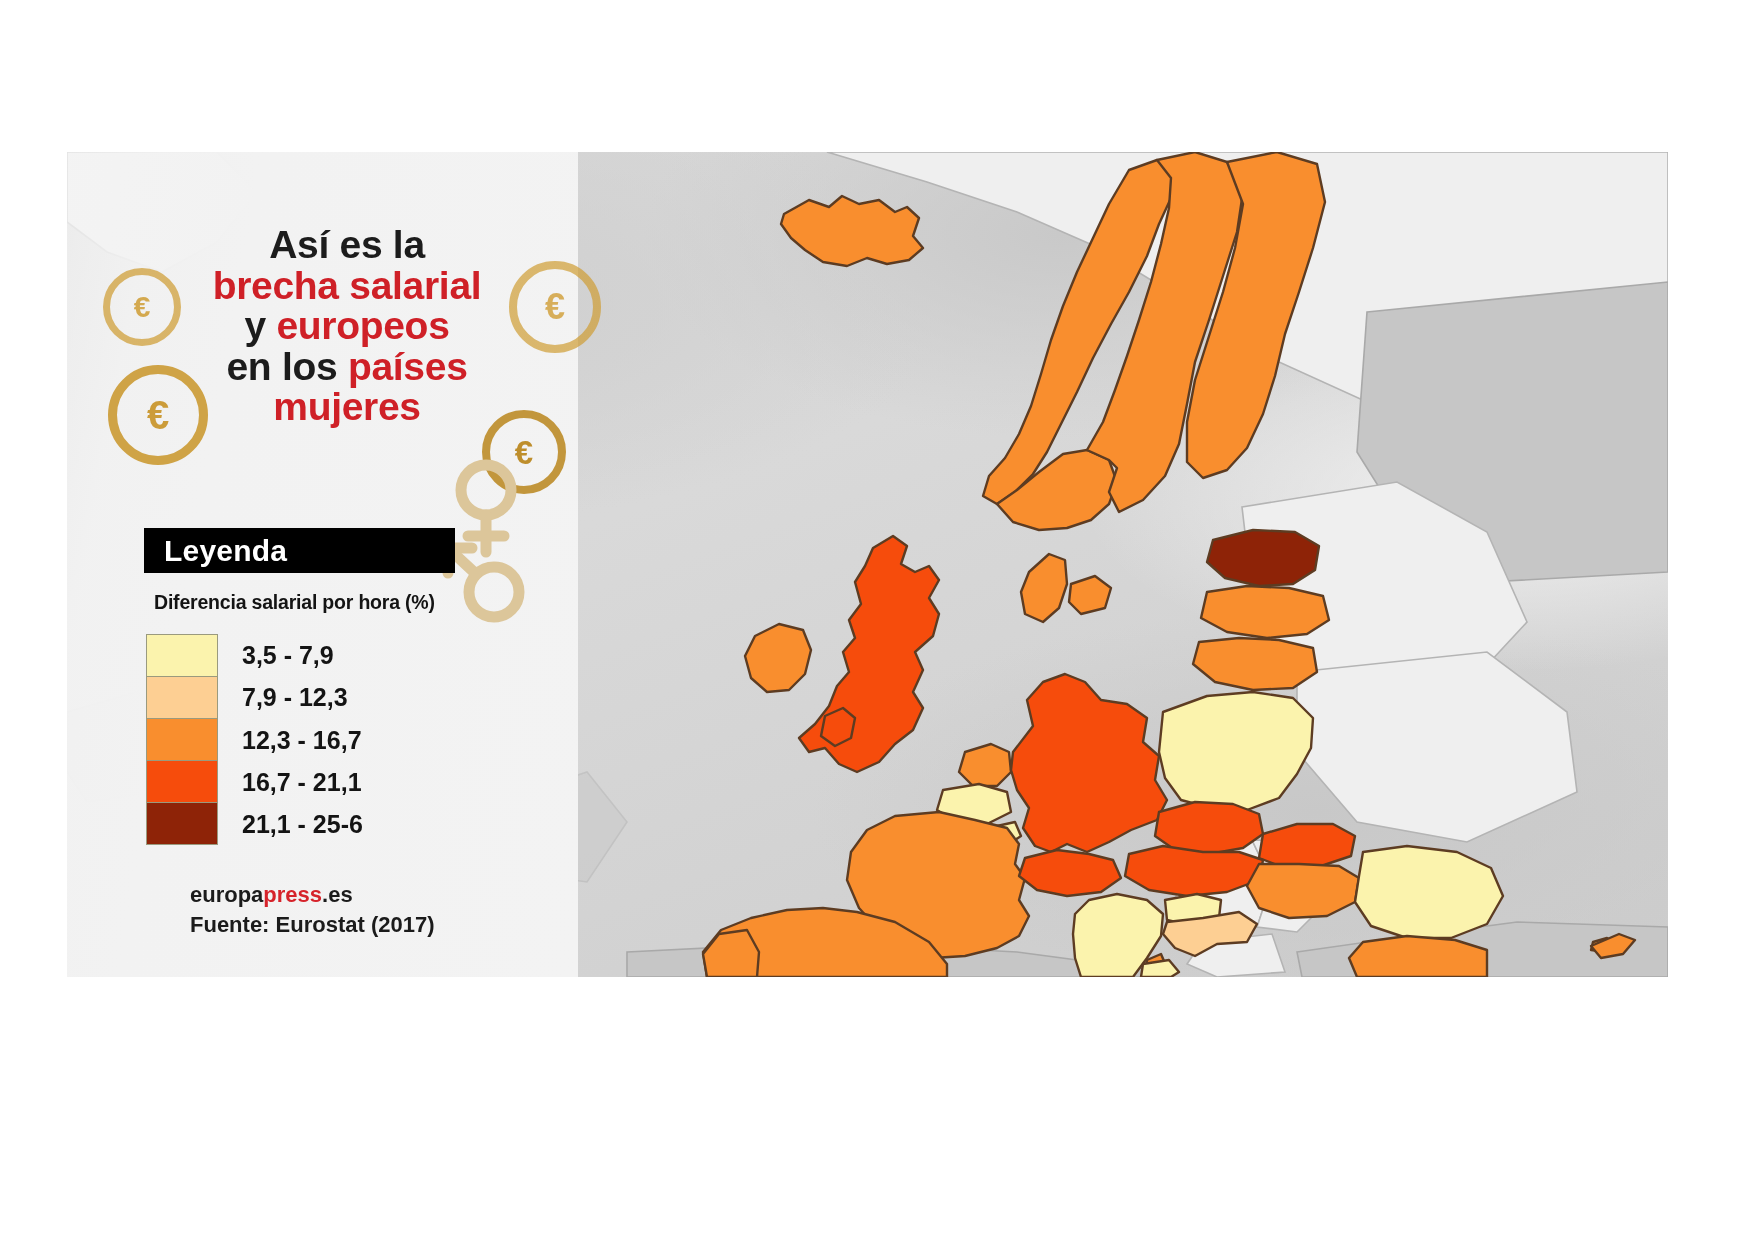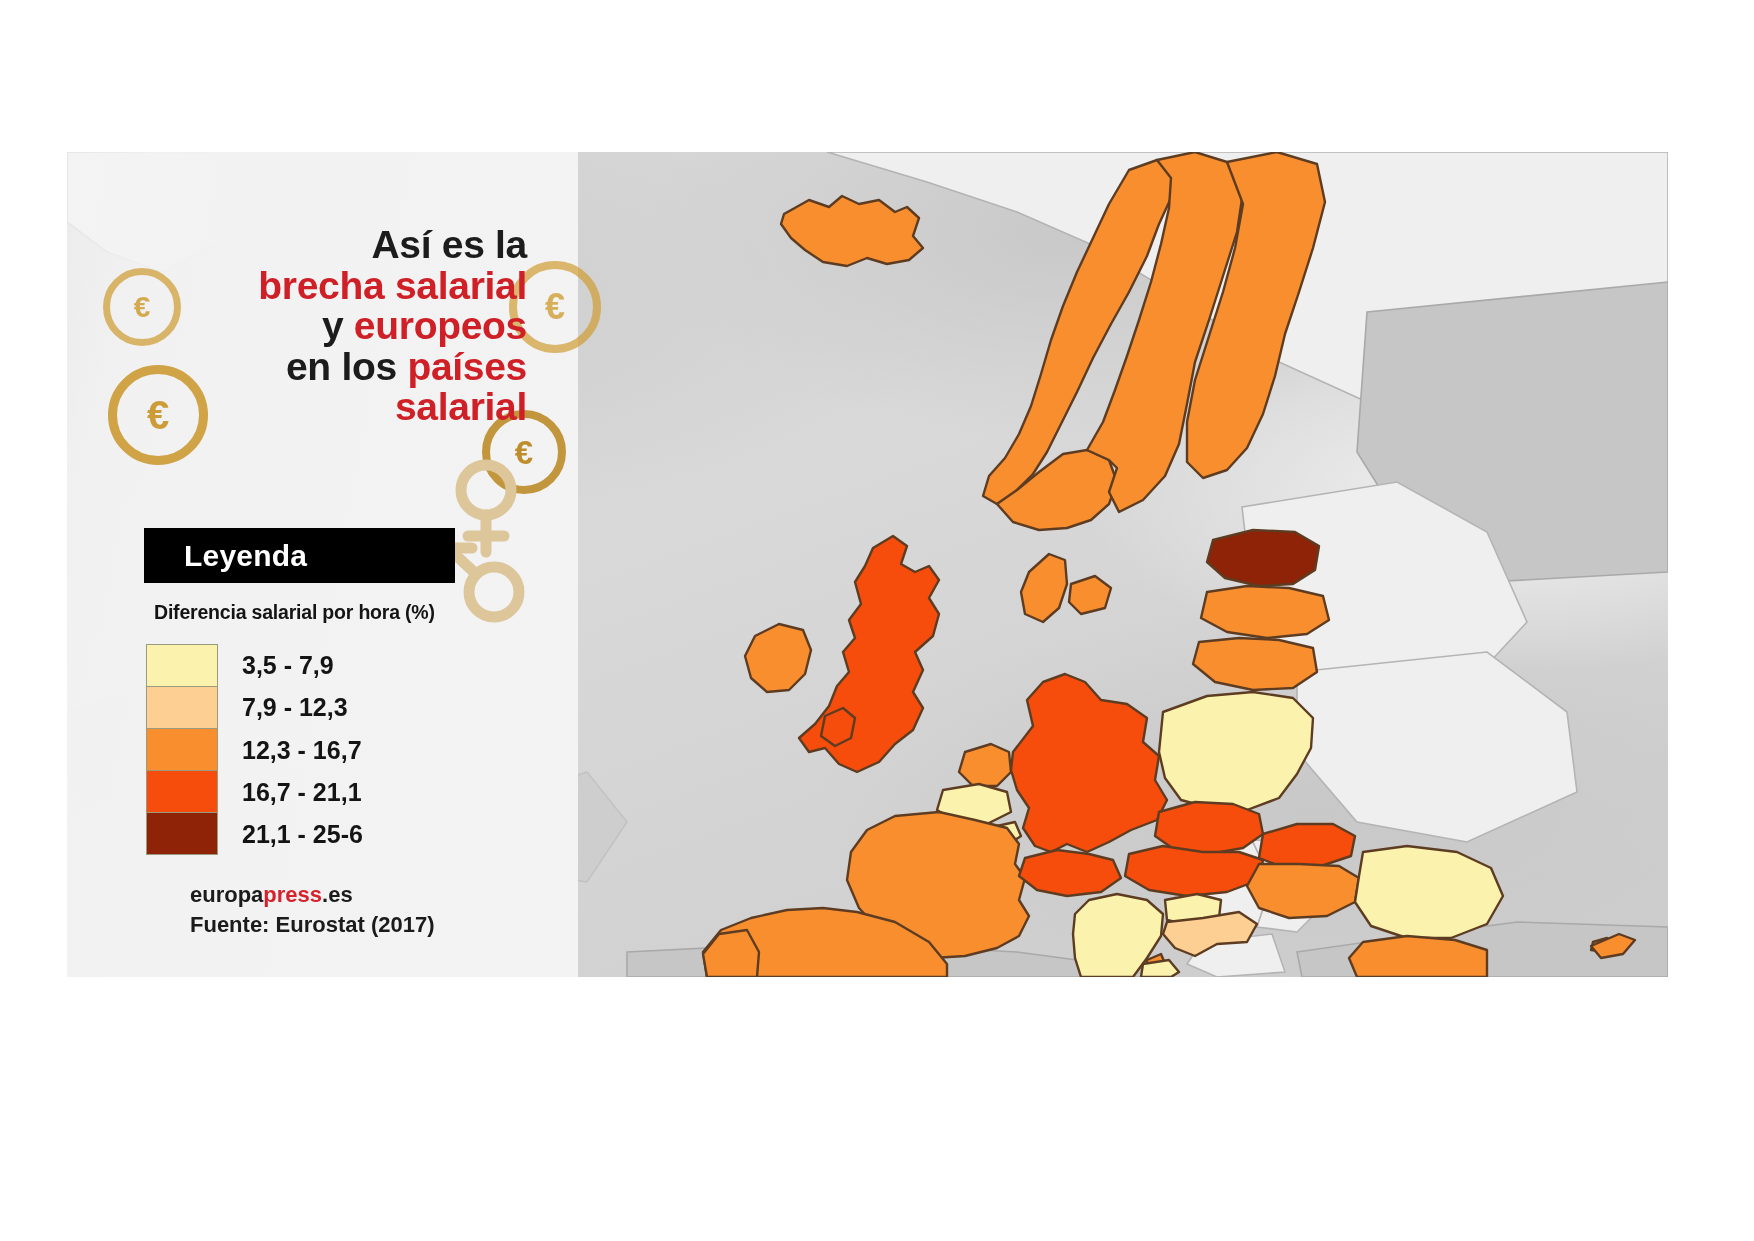--- a/index.html
+++ b/index.html
@@ -40,34 +40,34 @@
   
   .coin{position:absolute;border-radius:50%;border-style:solid;}
   .coin .glyph{
     position:absolute;inset:0;display:flex;align-items:center;justify-content:center;
     font-weight:bold;line-height:1;
   }
 
   
   #headline{
     position:absolute;left:100px;top:73px;width:360px;
-    text-align:right;
+    text-align:center;
     font-size:39px;line-height:1.04;font-weight:bold;
     color:#1c1c1c;letter-spacing:-.3px;
   }
   #headline .hl{color:#cf2027;}
   #headline .ln{display:block;white-space:nowrap;}
 
   
   #legend{position:absolute;left:77px;top:376px;width:400px;}
   #legend-title{
     background:#000;color:#fff;
-    width:311px;height:55px;
+    width:311px;height:45px;
     display:flex;align-items:center;
-    padding-left:40px;box-sizing:border-box;
+    padding-left:20px;box-sizing:border-box;
     font-size:30px;font-weight:bold;letter-spacing:.2px;
   }
   #legend-subtitle{
     margin-top:18px;margin-left:10px;
     font-size:19.5px;font-weight:bold;color:#141414;letter-spacing:-.2px;
   }
   #legend-items{margin-top:20px;margin-left:2px;display:flex;}
   #swatch-column{
     width:70px;border:1px solid #9a9a7e;box-sizing:content-box;
   }
@@ -207,21 +207,21 @@
       </div>
       <div class="coin" style="left:415px;top:258px;width:68px;height:68px;border-width:8px;border-color:rgba(190,142,44,.92);">
         <span class="glyph" style="font-size:33px;color:rgba(190,142,44,1);">€</span>
       </div>
 
       <div id="headline">
         <span class="ln"><span>Así es la</span></span>
         <span class="ln"><span class="hl">brecha salarial</span></span>
         <span class="ln"><span>y </span><span class="hl">europeos</span></span>
         <span class="ln"><span>en los </span><span class="hl">países</span></span>
-        <span class="ln"><span class="hl">salarial</span></span>
+        <span class="ln"><span class="hl">mujeres</span></span>
       </div>
 
       <svg id="gender" width="120" height="185" viewBox="0 0 120 185">
         <g stroke="#dcc69a" stroke-width="11" fill="none" stroke-linecap="round">
           <circle cx="64" cy="38" r="25"></circle>
           <line x1="64" y1="63" x2="64" y2="100"></line>
           <line x1="46" y1="84" x2="82" y2="84"></line>
         </g>
         <g stroke="#dcc69a" stroke-width="11" fill="none" stroke-linecap="round">
           <circle cx="72" cy="140" r="25"></circle>

